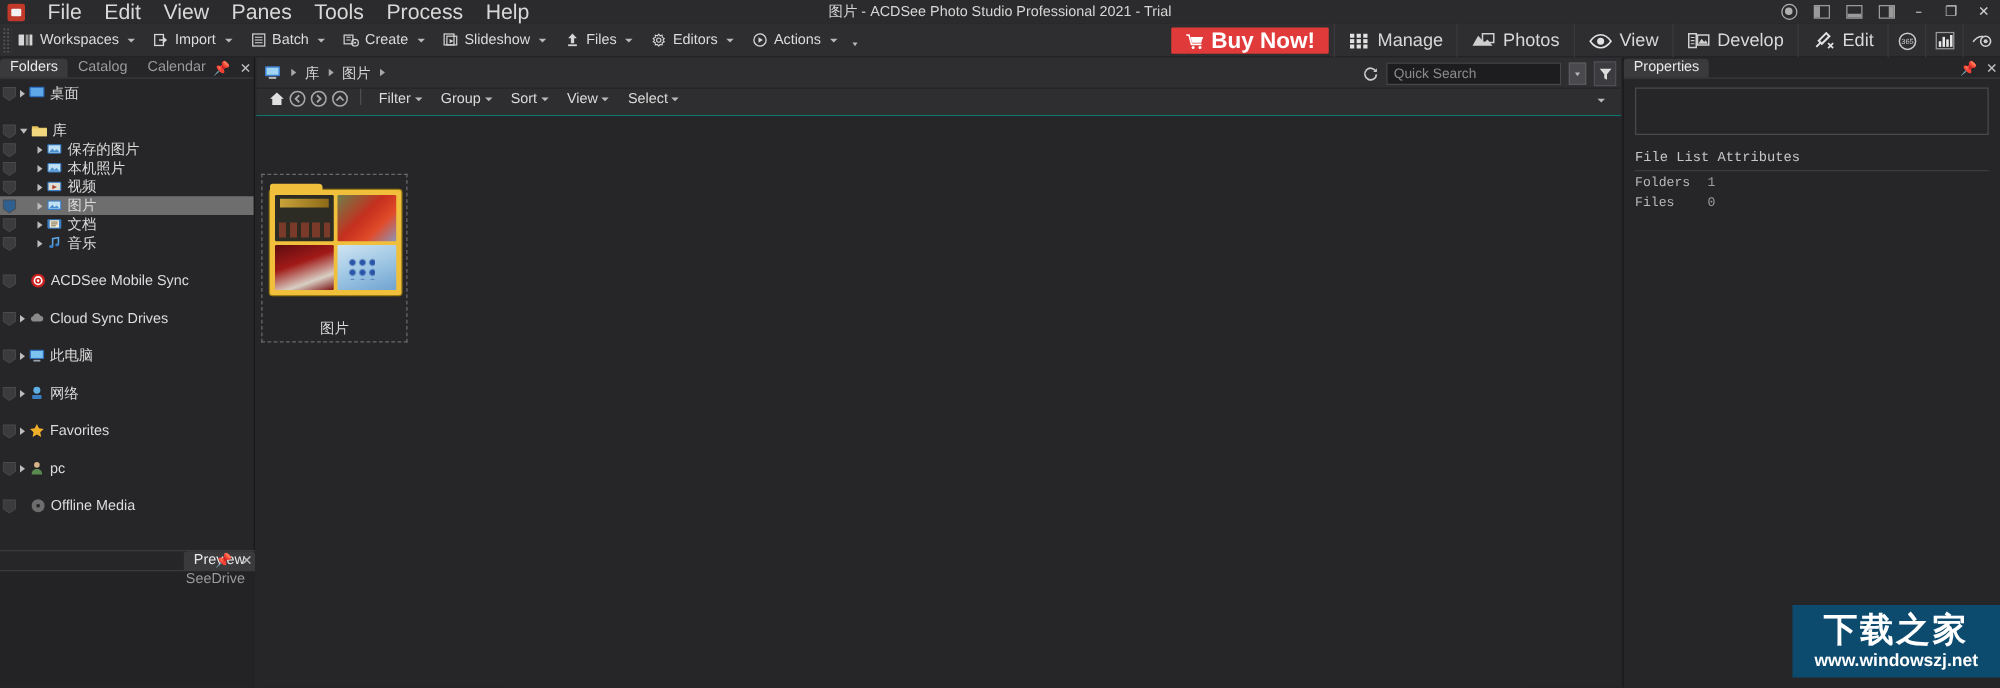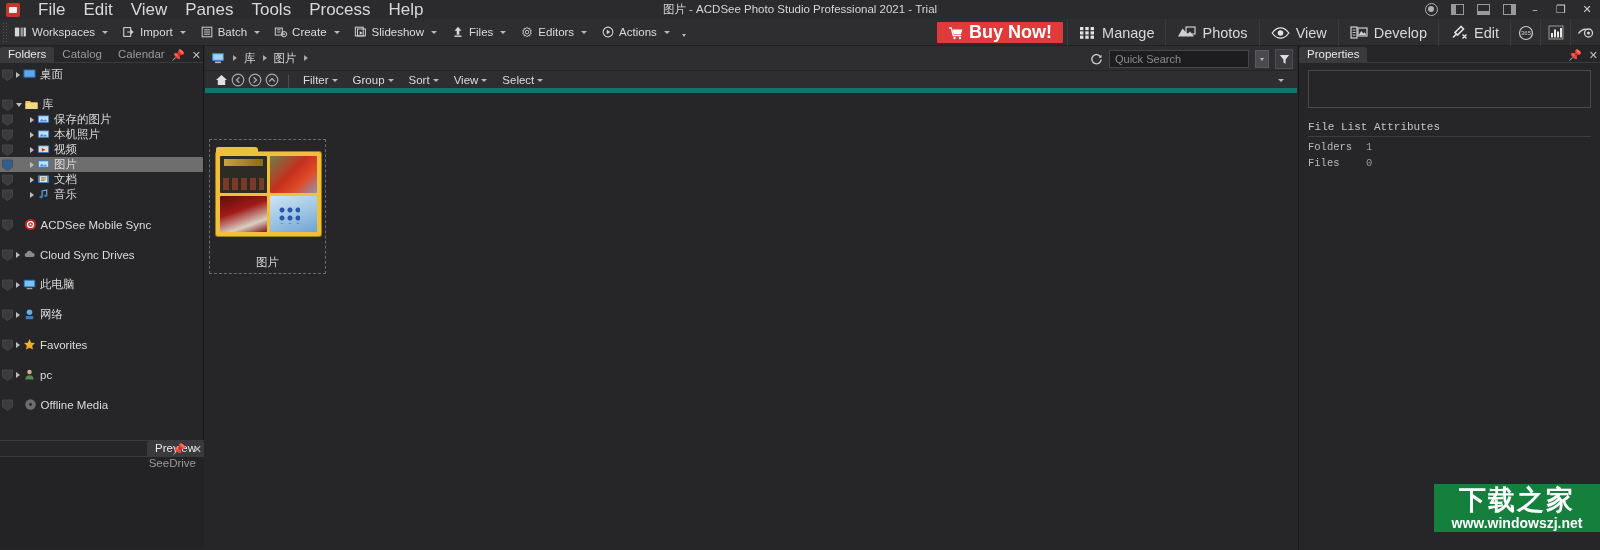--- a/index.html
+++ b/index.html
@@ -191,23 +191,23 @@
   .sbtn {
     width: 14px; height: 18px; background: #4a4a4e; display: flex;
     align-items: center; justify-content: center; border: 1px solid #5a5a5e;
   }
   .filter-btn {
     width: 18px; height: 20px; background: #3c3c40; display: flex;
     align-items: center; justify-content: center; border: 1px solid #4e4e52;
   }
 
   .ctrl-row {
-    height: 22px; display: flex; align-items: flex-end; gap: 1px;
+    height: 22px; display: flex; align-items: flex-start; gap: 1px;
     background: #2e2e30; padding-left: 8px; position: relative;
-    border-bottom: 5px solid #0f766e;
+    border-bottom: 1px solid #0f766e;
   }
   .nav-ic { width: 16px; height: 16px; display: flex; align-items: center; justify-content: center; }
   .vsep { width: 1px; height: 13px; background: #4e4e52; margin: 0 7px; }
   .ctrl-item {
     display: flex; align-items: center; font-size: 11.5px; color: #dcdcdc;
     padding: 2px 3px 2px 6px;
   }
   .ctrl-caret-end { position: absolute; right: 8px; top: 8px; }
 
   .thumb-area { position: relative; height: 457px; background: #262628; }
@@ -274,22 +274,22 @@
   }
   .prop-row {
     display: flex; margin: 4px 9px 0 9px; font-size: 10.5px;
     font-family: "Liberation Mono", monospace; color: #b9b9b9;
   }
   .prop-key { width: 58px; }
   .prop-val { color: #9a9a9a; }
 
   
   .watermark {
-    position: absolute; left: 1434px; top: 484px; width: 166px; height: 48px;
-    background: #15803d; display: flex; flex-direction: column;
+    position: absolute; left: 1434px; top: 484px; width: 166px; height: 58px;
+    background: #0c4a6e; display: flex; flex-direction: column;
     align-items: center; justify-content: center; overflow: hidden;
   }
   .wm-cn {
     font-size: 27px; color: #fff; font-weight: bold; letter-spacing: 2px;
     font-family: "DejaVu Sans", sans-serif; line-height: 30px;
   }
   .wm-url { font-size: 14px; color: #fff; font-weight: bold; line-height: 16px; }
 </style>
 </head>
 <body>

